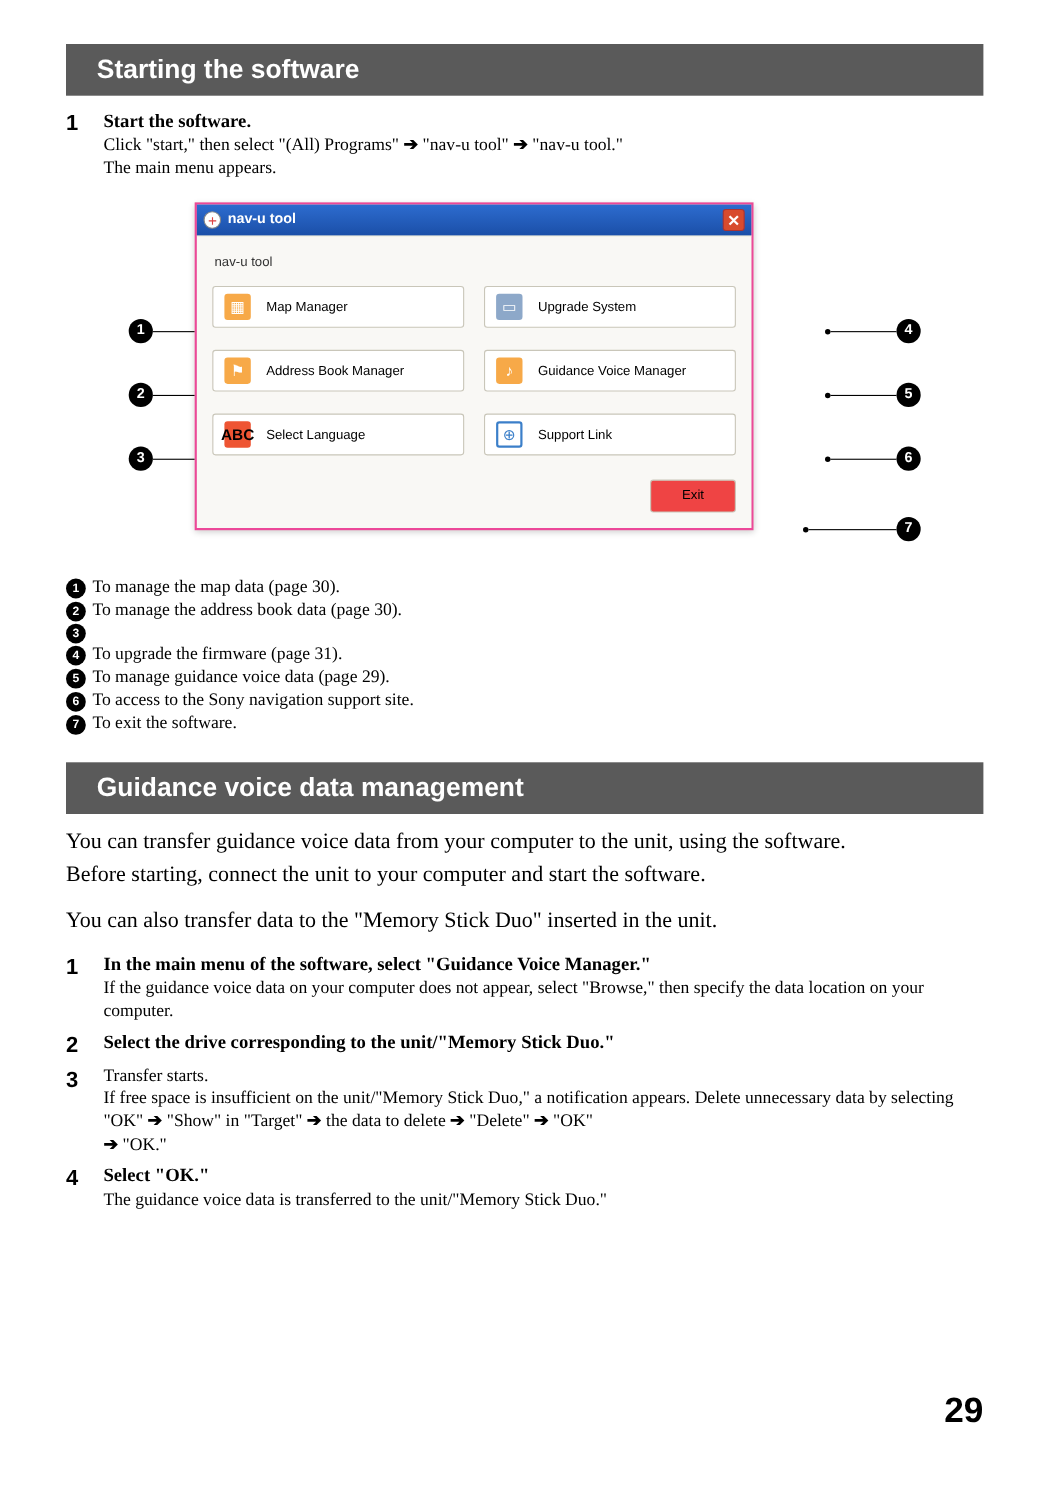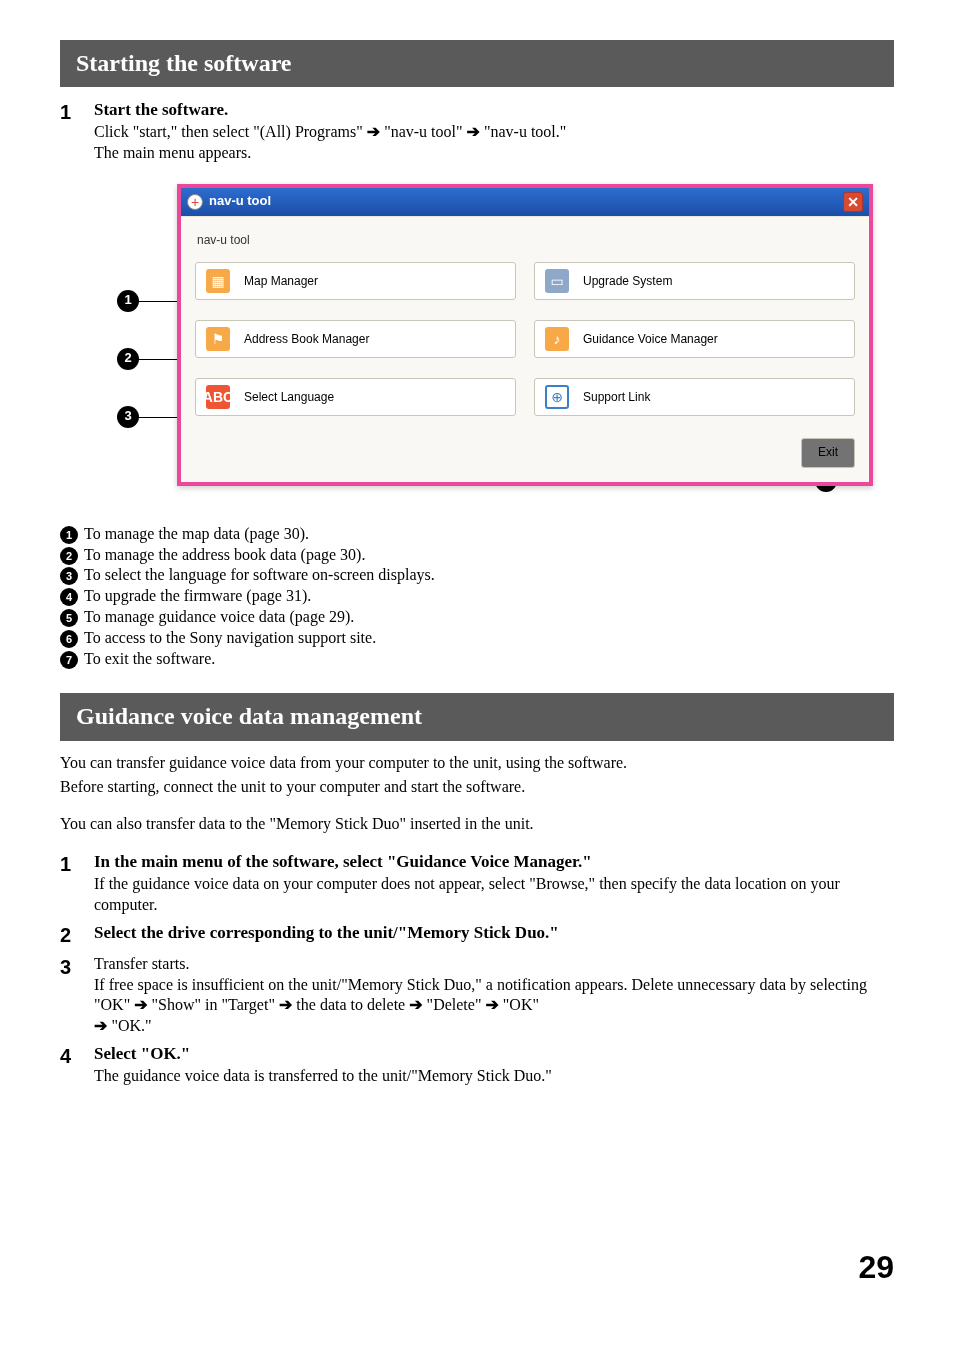--- a/index.html
+++ b/index.html
@@ -1,53 +1,53 @@
 <!DOCTYPE html>
 <html><head>
   <meta charset="utf-8">
   <style>
     * { box-sizing: border-box; margin: 0; padding: 0; }
     body { font-family: Georgia, 'Times New Roman', serif; color: #000; background: #fff; width: 954px; margin: 0 auto; padding: 40px 60px; line-height: 1.3; }
-    .section-banner { background: #5a5a5a; color: #fff; font-family: Liberation Serif, serif; font-weight: bold; font-size: 24px; padding: 8px 16px; margin-bottom: 12px; }
+    .section-banner { background: #5a5a5a; color: #fff; font-family: Liberation Sans, sans-serif; font-weight: bold; font-size: 24px; padding: 8px 28px; margin-bottom: 12px; }
     .step-row { display: flex; align-items: flex-start; margin-bottom: 6px; }
     .step-num { font-family: Arial, Helvetica, sans-serif; font-weight: bold; font-size: 20px; width: 34px; flex-shrink: 0; }
     .step-body { flex: 1; }
     .step-heading { font-family: Liberation Serif, serif; font-weight: bold; font-size: 17px; margin-bottom: 1px; }
     .step-text { font-size: 16px; }
     .arrow { font-family: Arial, sans-serif; font-weight: bold; }
 
     .screenshot-wrap { position: relative; margin: 20px auto; width: 720px; }
-    .screenshot-frame { position: absolute; left: 60px; top: 0; width: 696px; border: 4px solid #ec4899; background: #ece9d8; box-shadow: 0 2px 6px rgba(0,0,0,0.2); }
+    .screenshot-frame { position: absolute; left: 60px; top: 0; width: 508px; border: 2px solid #ec4899; background: #ece9d8; box-shadow: 0 2px 6px rgba(0,0,0,0.2); }
     .titlebar { background: linear-gradient(to bottom, #2d6ccf, #1b4fa8); height: 28px; display: flex; align-items: center; padding: 0 6px; position: relative; }
     .titlebar-icon { width: 16px; height: 16px; border-radius: 50%; background: #fff; margin-right: 6px; border: 1px solid #888; position: relative; overflow:hidden;}
     .titlebar-icon::before{content:"+";position:absolute;color:#d44;font-size:14px;left:3px;top:-2px;font-family:Arial;}
     .titlebar-text { color: #fff; font-family: Arial, Helvetica, sans-serif; font-size: 13px; font-weight: bold; }
     .close-btn { position: absolute; right: 6px; top: 4px; width: 20px; height: 20px; background: #d84b2e; border: 1px solid #a33; color: #fff; font-family: Arial; font-weight: bold; font-size: 14px; text-align: center; line-height: 18px; border-radius: 3px; }
     .panel-body { background: #f9f8f5; padding: 16px 14px 14px; border-top: 1px solid #ece9d8; }
     .sub-label { font-family: Arial, Helvetica, sans-serif; font-size: 12px; color: #333; margin-bottom: 14px; padding-left: 2px;}
     .tool-grid { display: grid; grid-template-columns: 1fr 1fr; gap: 20px 18px; }
     .tool-btn { border: 1px solid #c9c6b9; background: #fff; display: flex; align-items: center; padding: 6px 10px; font-family: Arial, Helvetica, sans-serif; font-size: 12px; border-radius: 3px; height: 38px; }
     .tool-btn .icon-box { width: 24px; height: 24px; margin-right: 14px; display:flex; align-items:center; justify-content:center; font-size:14px; border-radius:3px;}
     .ic-map { background:#f7a948; color:#fff;}
     .ic-addr { background:#f7a948; color:#fff;}
-    .ic-lang { background:#e53;color:#ffffff;font-size:9px;font-weight:bold;text-align:center;}
+    .ic-lang { background:#e53;color:#000000;font-size:9px;font-weight:bold;text-align:center;}
     .ic-upg { background:#8da8c9;color:#fff;}
     .ic-voice { background:#f7a948;color:#fff;}
     .ic-link { color:#3b7fc9; border:2px solid #3b7fc9; border-radius:50%; font-size:12px;}
     .exit-row { display: flex; justify-content: flex-end; margin-top: 22px; }
-    .exit-btn { border: 1px solid #c9c6b9; background: #737373; padding: 6px 16px; font-family: Arial, Helvetica, sans-serif; font-size: 12px; border-radius: 3px; }
+    .exit-btn { border: 1px solid #c9c6b9; background: #ef4444; padding: 6px 28px; font-family: Arial, Helvetica, sans-serif; font-size: 12px; border-radius: 3px; }
     
     .callout-num { position: absolute; width: 22px; height: 22px; border-radius: 50%; background: #000; color: #fff; font-family: Arial, Helvetica, sans-serif; font-weight: bold; font-size: 13px; display: flex; align-items: center; justify-content: center; }
     .callout-line { position: absolute; background: #000; height: 1px; }
     .callout-dot { position:absolute; width:5px;height:5px;background:#000;border-radius:50%;}
 
     .legend { margin: 10px 0 24px; }
     .legend-row { display: flex; align-items: flex-start; font-size: 16px; margin-bottom: 0px; }
     .legend-bullet { width: 18px; height: 18px; border-radius: 50%; background: #000; color: #fff; font-family: Arial, Helvetica, sans-serif; font-weight: bold; font-size: 11px; display: flex; align-items: center; justify-content: center; margin-right: 6px; flex-shrink:0; margin-top: 2px;}
-    .para { font-size: 16px; margin-bottom: 4px; }
+    .para { font-size: 20px; margin-bottom: 4px; }
     .para-block { margin-bottom: 16px; }
     .page-num { font-family: Arial, Helvetica, sans-serif; font-weight: bold; font-size: 32px; text-align: right; margin-top: 160px; }
   </style>
 </head>
 <body>
 
 <div class="section-banner">Starting the software</div>
 
 <div class="step-row">
   <div class="step-num">1</div>
@@ -135,21 +135,20 @@
   <div class="legend-row">
       <div class="legend-bullet">1</div>
       <div>To manage the map data (page 30).</div>
     </div>
   <div class="legend-row">
       <div class="legend-bullet">2</div>
       <div>To manage the address book data (page 30).</div>
     </div>
   <div class="legend-row">
       <div class="legend-bullet">3</div>
-      <div>To select the language for software on-screen displays.</div>
     </div>
   <div class="legend-row">
       <div class="legend-bullet">4</div>
       <div>To upgrade the firmware (page 31).</div>
     </div>
   <div class="legend-row">
       <div class="legend-bullet">5</div>
       <div>To manage guidance voice data (page 29).</div>
     </div>
   <div class="legend-row">

